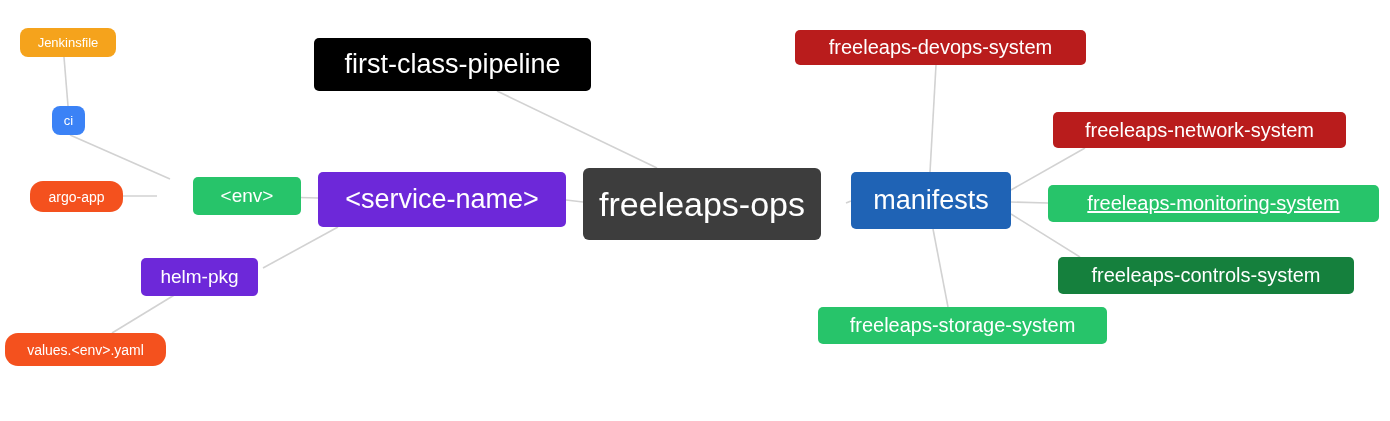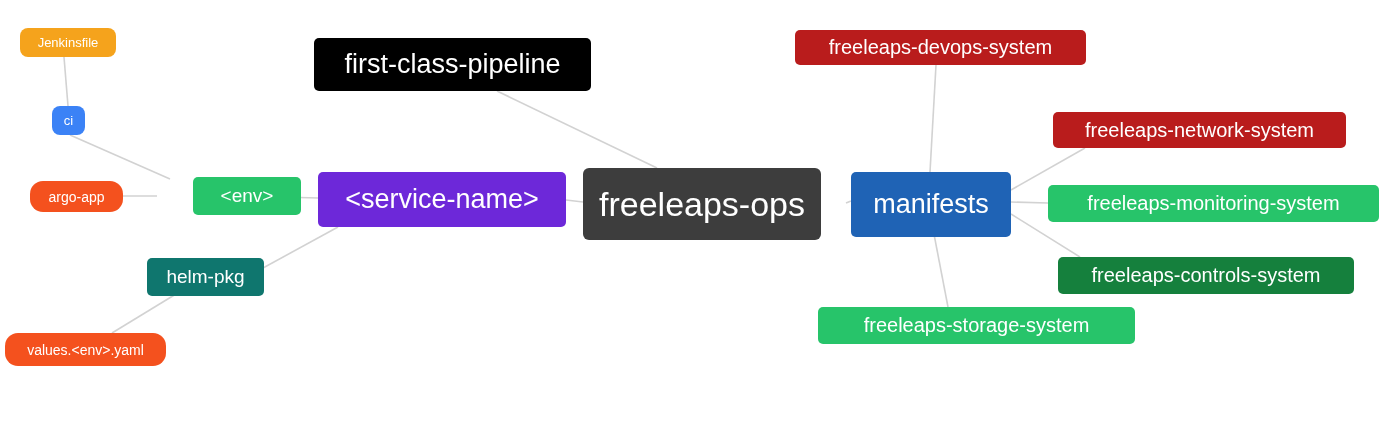--- a/index.html
+++ b/index.html
@@ -44,33 +44,33 @@
 </svg>
 
 <div class="node xs" style="left: 20px; top: 28px; width: 96px; height: 29px; background: rgb(245, 163, 28);">Jenkinsfile</div>
 
 <div class="node xs" style="left: 52px; top: 106px; width: 33px; height: 29px; background: #3b82f6;">ci</div>
 
 <div class="node sm" style="left: 30px; top: 181px; width: 93px; height: 31px; background: rgb(244, 81, 30);">argo-app</div>
 
 <div class="node md" style="left: 157px; top: 177px; width: 108px; height: 38px; background: rgb(39, 196, 106); margin-left: 36px;">&lt;env&gt;</div>
 
-<div class="node md" style="left: 147px; top: 258px; width: 117px; height: 38px; background: #0f766e;">helm-pkg</div>
+<div class="node md" style="left: 141px; top: 258px; width: 117px; height: 38px; background: #6d28d9;">helm-pkg</div>
 
 <div class="node sm" style="left: 5px; top: 333px; width: 161px; height: 33px; background: rgb(244, 81, 30);">values.&lt;env&gt;.yaml</div>
 
 <div class="node xl" style="left: 314px; top: 38px; width: 277px; height: 53px; background: #000000;">first-class-pipeline</div>
 
 <div class="node xl" style="left: 318px; top: 172px; width: 248px; height: 55px; background: #6d28d9;">&lt;service-name&gt;</div>
 
 <div class="node xxl" style="left: 583px; top: 168px; width: 238px; height: 72px; background: rgb(61, 61, 61);">freeleaps-ops</div>
 
-<div class="node xl" style="left: 851px; top: 172px; width: 160px; height: 65px; background: rgb(31, 99, 181);">manifests</div>
+<div class="node xl" style="left: 851px; top: 172px; width: 160px; height: 57px; background: rgb(31, 99, 181);">manifests</div>
 
 <div class="node lg" style="left: 795px; top: 30px; width: 291px; height: 35px; background: #b91c1c;">freeleaps-devops-system</div>
 
 <div class="node lg" style="left: 1053px; top: 112px; width: 293px; height: 36px; background: #b91c1c;">freeleaps-network-system</div>
 
-<div class="node lg" style="left: 1048px; top: 185px; width: 331px; height: 37px; background: rgb(39, 196, 106);">freeleaps-monitoring-system</div>
+<div class="node lg" style="left: 1048px; top: 185px; width: 331px; height: 37px; background: rgb(39, 196, 106); text-decoration: underline;">freeleaps-monitoring-system</div>
 
 <div class="node lg" style="left: 1058px; top: 257px; width: 296px; height: 37px; background: #15803d;">freeleaps-controls-system</div>
 
-<div class="node lg" style="left: 818px; top: 307px; width: 317px; height: 37px; background: rgb(39, 196, 106);">freeleaps-storage-system</div>
+<div class="node lg" style="left: 818px; top: 307px; width: 289px; height: 37px; background: rgb(39, 196, 106);">freeleaps-storage-system</div>
 
 </body></html>

